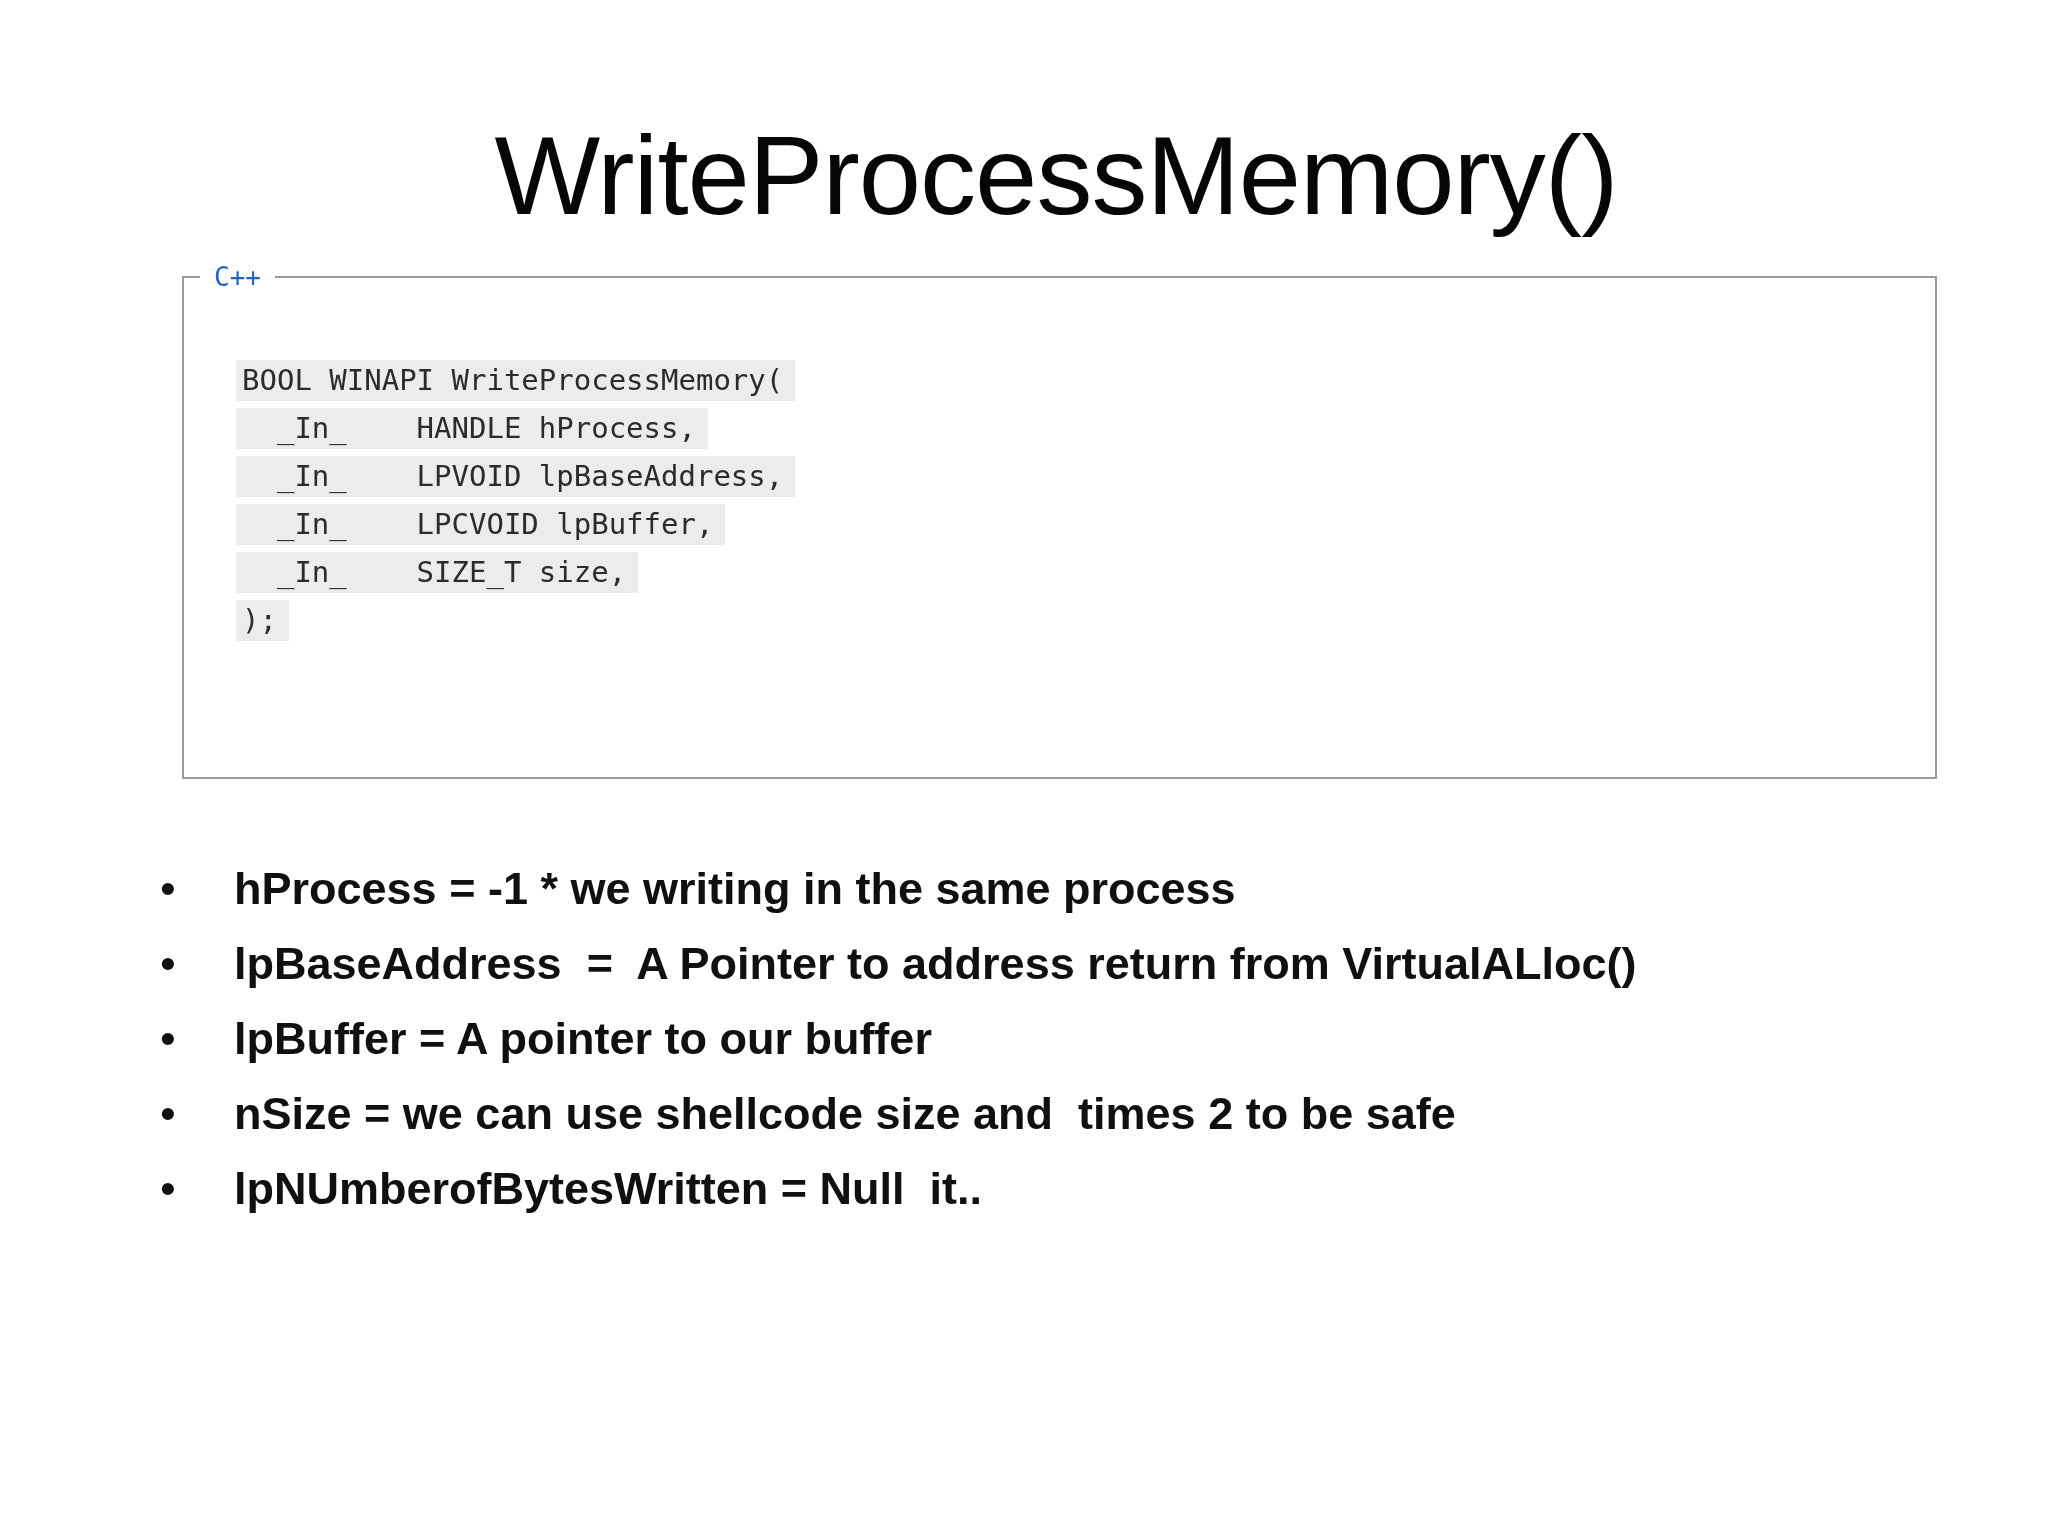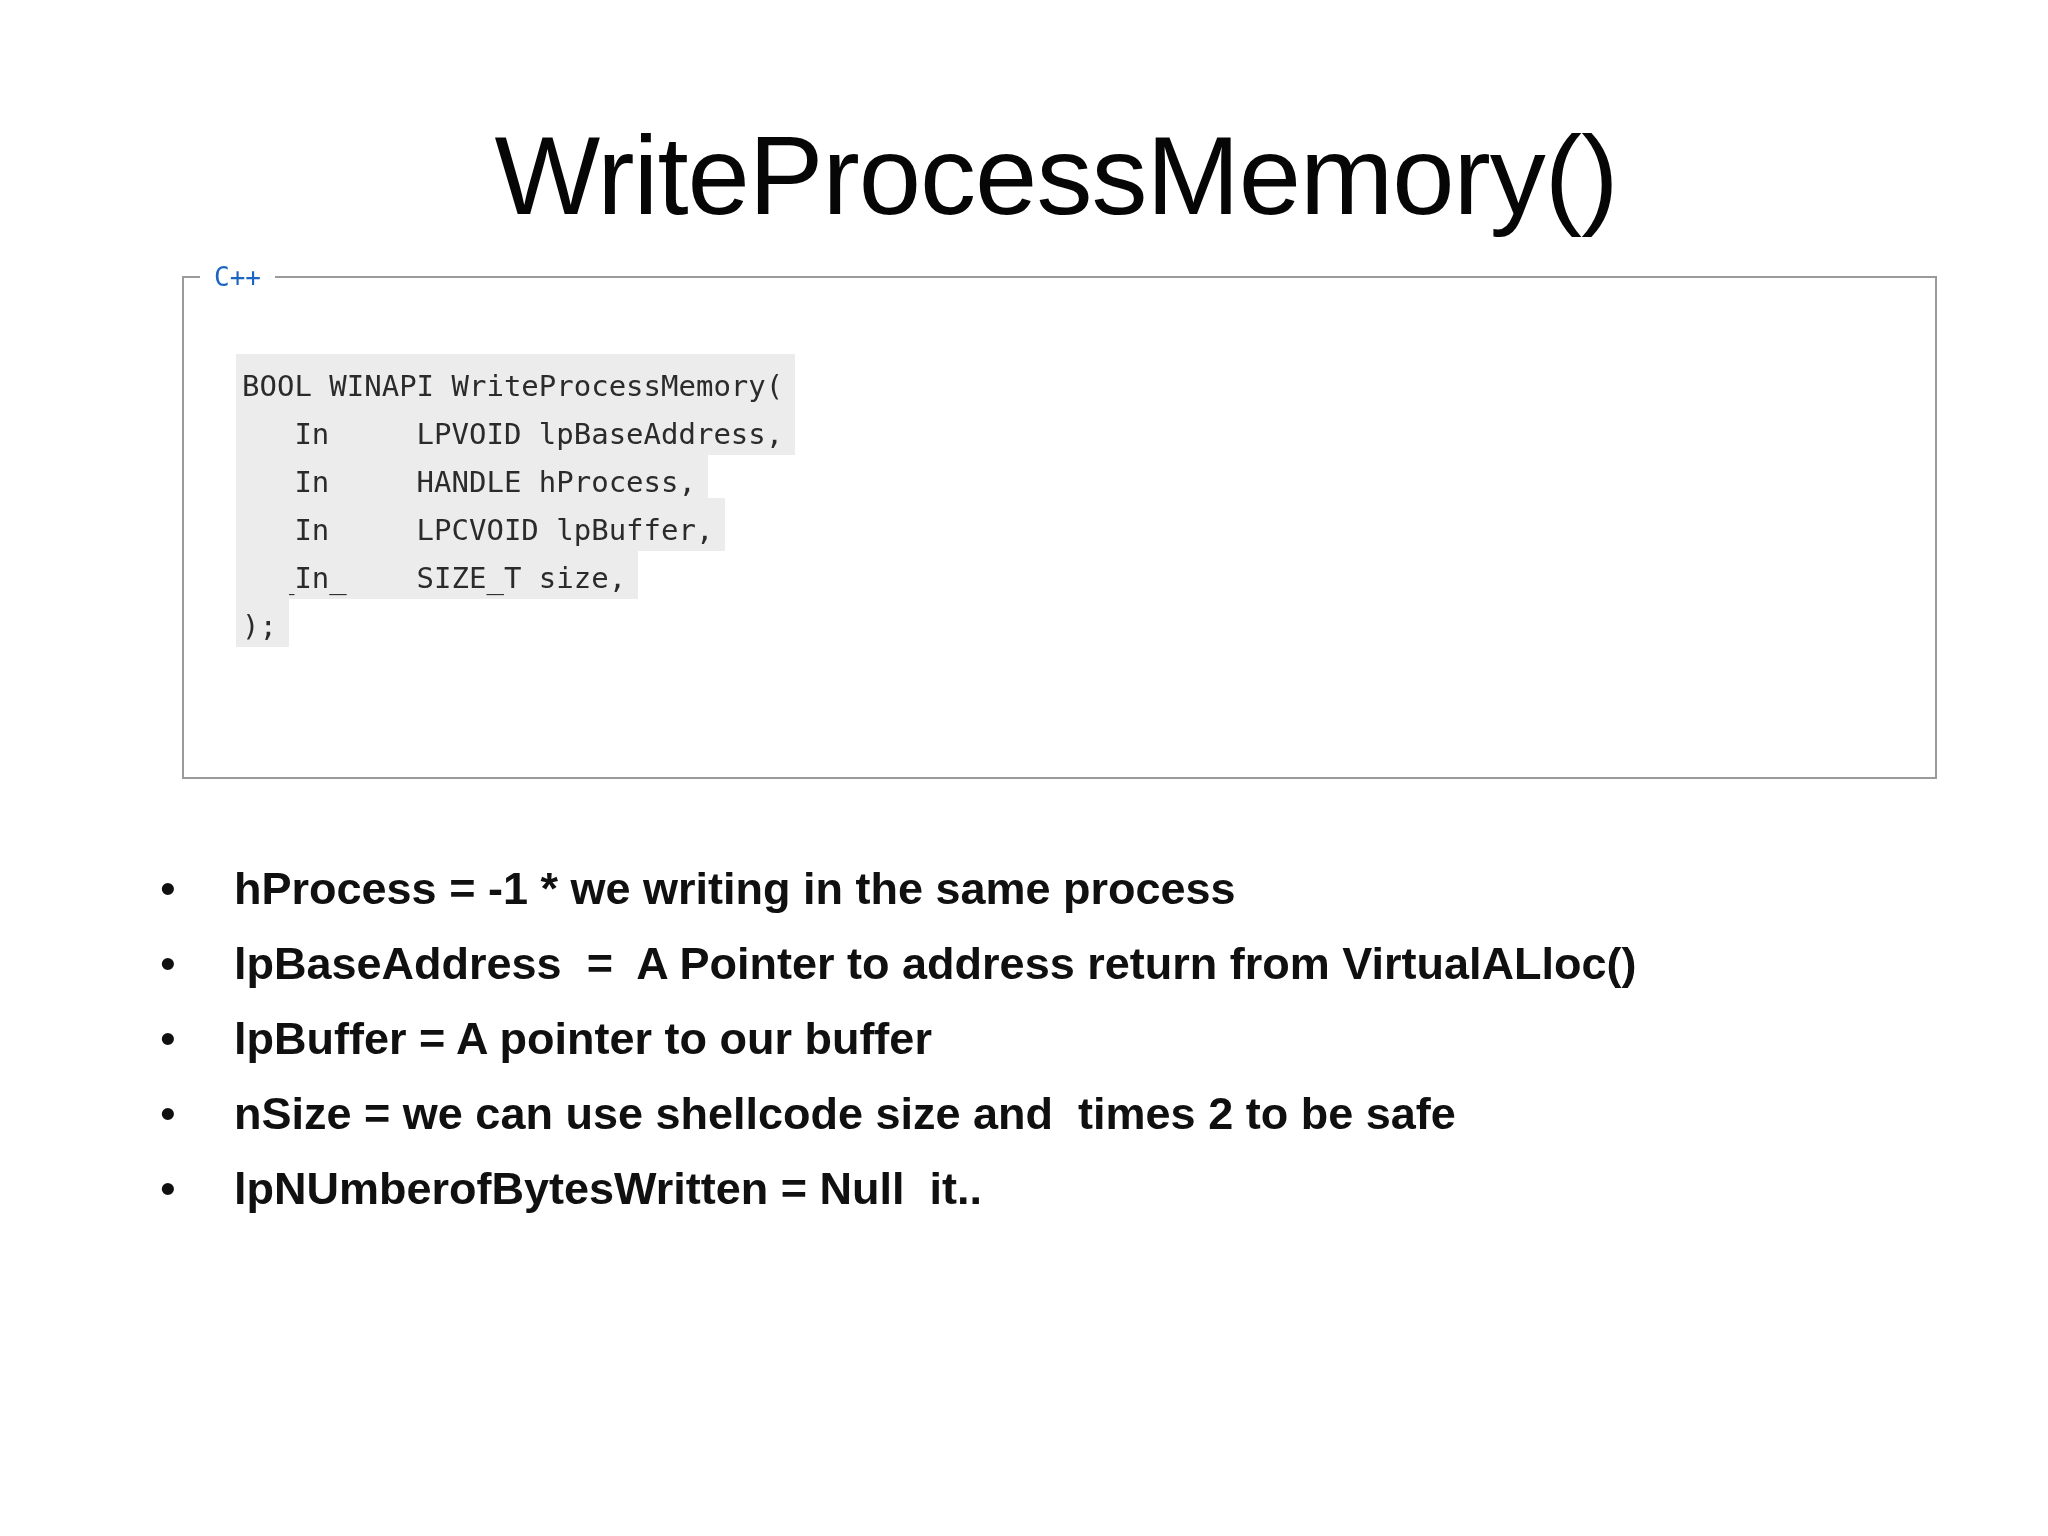--- a/index.html
+++ b/index.html
@@ -56,21 +56,21 @@
     top: 76px;
     font-family: "DejaVu Sans Mono", monospace;
     font-size: 29px;
     line-height: 48px;
     color: #2b2b2b;
   }
   .code-line { height: 48px; }
   .code-line-text {
     display: inline-block;
     background: #ececec;
-    padding: 13px 12px 2px 6px;
+    padding: 1px 12px 2px 6px;
     white-space: pre;
     line-height: 38px;
     vertical-align: middle;
   }
 
   
   .bullets {
     position: absolute;
     left: 128px;
     top: 851px;
@@ -103,22 +103,22 @@
 
 <div class="slide">
 
   <h1 class="slide-title">WriteProcessMemory()</h1>
 
   <div class="code-box">
     <span class="code-box-legend">C++</span>
 
     <div class="code-block">
       <div class="code-line"><span class="code-line-text">BOOL WINAPI WriteProcessMemory(</span></div>
+      <div class="code-line"><span class="code-line-text">  _In_    HANDLE hProcess,</span></div>
       <div class="code-line"><span class="code-line-text">  _In_    LPVOID lpBaseAddress,</span></div>
-      <div class="code-line"><span class="code-line-text">  _In_    HANDLE hProcess,</span></div>
       <div class="code-line"><span class="code-line-text">  _In_    LPCVOID lpBuffer,</span></div>
       <div class="code-line"><span class="code-line-text">  _In_    SIZE_T size,</span></div>
       <div class="code-line"><span class="code-line-text">);</span></div>
     </div>
   </div>
 
   <ul class="bullets">
     <li class="bullet-item">
       <span class="bullet-glyph">•</span>
       <span class="bullet-term">hProcess</span><span class="bullet-desc"> = -1 * we writing in the same process</span>

